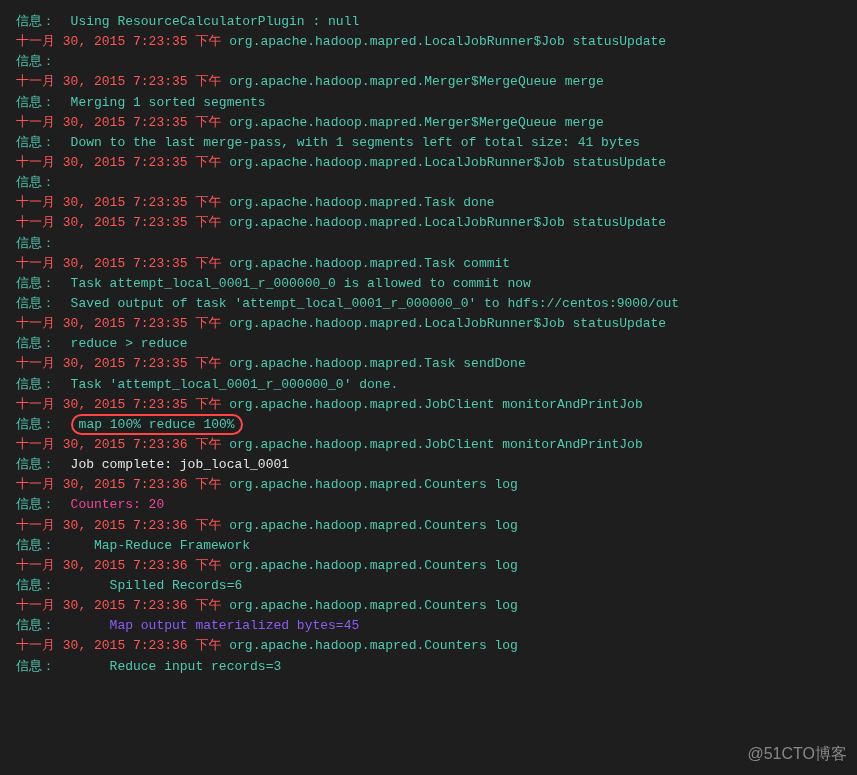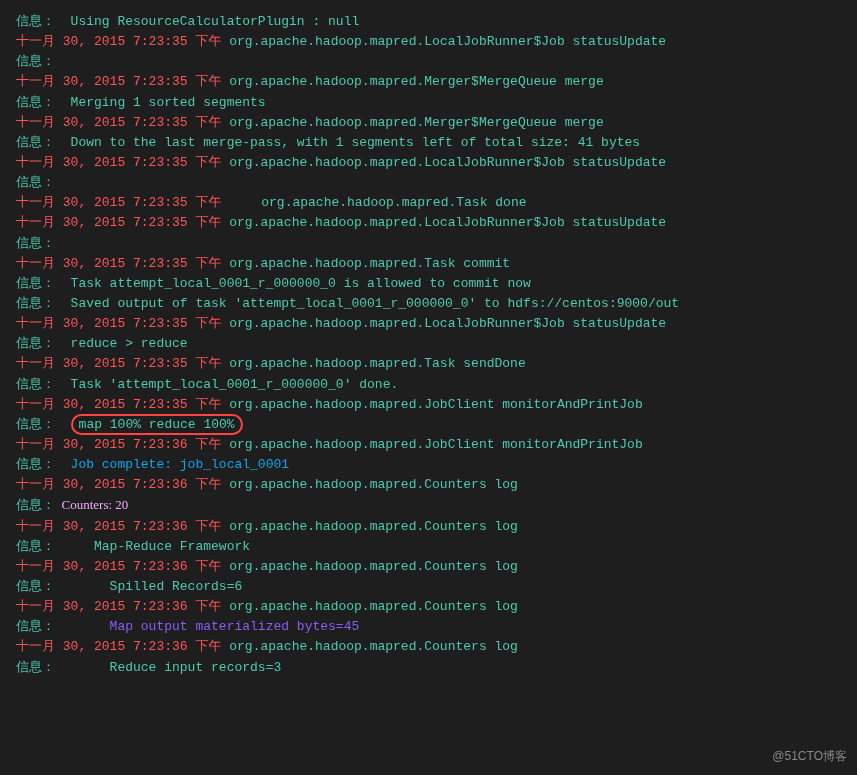--- a/index.html
+++ b/index.html
@@ -37,53 +37,53 @@
       border: 2px solid #ff4444;
       border-radius: 20px;
       padding: 1px 6px;
       color: #4ec9b0;
     }
     .watermark {
       position: fixed;
       bottom: 10px;
       right: 10px;
       color: #888;
-      font-size: 12px;
+      font-size: 16px;
       font-family: Arial, sans-serif;
     }
   </style>
 </head>
 <body>
 
 <div class="log-container">
 <span class="log-line"><span class="info-label">信息：</span><span style="color: rgb(78, 201, 176);">  Using ResourceCalculatorPlugin : null</span></span>
     <span class="log-line"><span class="timestamp-red">十一月 30, 2015 7:23:35 下午 </span><span style="color: rgb(78, 201, 176);">org.apache.hadoop.mapred.LocalJobRunner$Job statusUpdate</span></span>
     <span class="log-line"><span class="info-label">信息：</span><span style="color: rgb(78, 201, 176);"></span></span>
     <span class="log-line"><span class="timestamp-red">十一月 30, 2015 7:23:35 下午 </span><span style="color: rgb(78, 201, 176);">org.apache.hadoop.mapred.Merger$MergeQueue merge</span></span>
     <span class="log-line"><span class="info-label">信息：</span><span style="color: rgb(78, 201, 176);">  Merging 1 sorted segments</span></span>
     <span class="log-line"><span class="timestamp-red">十一月 30, 2015 7:23:35 下午 </span><span style="color: rgb(78, 201, 176);">org.apache.hadoop.mapred.Merger$MergeQueue merge</span></span>
     <span class="log-line"><span class="info-label">信息：</span><span style="color: rgb(78, 201, 176);">  Down to the last merge-pass, with 1 segments left of total size: 41 bytes</span></span>
     <span class="log-line"><span class="timestamp-red">十一月 30, 2015 7:23:35 下午 </span><span style="color: rgb(78, 201, 176);">org.apache.hadoop.mapred.LocalJobRunner$Job statusUpdate</span></span>
     <span class="log-line"><span class="info-label">信息：</span><span style="color: rgb(78, 201, 176);"></span></span>
-    <span class="log-line"><span class="timestamp-red">十一月 30, 2015 7:23:35 下午 </span><span style="color: rgb(78, 201, 176); margin-left: 32px;">org.apache.hadoop.mapred.Task done</span></span>
+    <span class="log-line"><span class="timestamp-red">十一月 30, 2015 7:23:35 下午 </span><span style="color: rgb(78, 201, 176);">org.apache.hadoop.mapred.Task done</span></span>
     <span class="log-line"><span class="timestamp-red">十一月 30, 2015 7:23:35 下午 </span><span style="color: rgb(78, 201, 176);">org.apache.hadoop.mapred.LocalJobRunner$Job statusUpdate</span></span>
     <span class="log-line"><span class="info-label">信息：</span><span style="color: rgb(78, 201, 176);"></span></span>
     <span class="log-line"><span class="timestamp-red">十一月 30, 2015 7:23:35 下午 </span><span style="color: rgb(78, 201, 176);">org.apache.hadoop.mapred.Task commit</span></span>
     <span class="log-line"><span class="info-label">信息：</span><span style="color: rgb(78, 201, 176);">  Task attempt_local_0001_r_000000_0 is allowed to commit now</span></span>
     <span class="log-line"><span class="info-label">信息：</span><span style="color: rgb(78, 201, 176);">  Saved output of task 'attempt_local_0001_r_000000_0' to hdfs://centos:9000/out</span></span>
     <span class="log-line"><span class="timestamp-red">十一月 30, 2015 7:23:35 下午 </span><span style="color: rgb(78, 201, 176);">org.apache.hadoop.mapred.LocalJobRunner$Job statusUpdate</span></span>
     <span class="log-line"><span class="info-label">信息：</span><span style="color: rgb(78, 201, 176);">  reduce &gt; reduce</span></span>
     <span class="log-line"><span class="timestamp-red">十一月 30, 2015 7:23:35 下午 </span><span style="color: rgb(78, 201, 176);">org.apache.hadoop.mapred.Task sendDone</span></span>
     <span class="log-line"><span class="info-label">信息：</span><span style="color: rgb(78, 201, 176);">  Task 'attempt_local_0001_r_000000_0' done.</span></span>
     <span class="log-line"><span class="timestamp-red">十一月 30, 2015 7:23:35 下午 </span><span style="color: rgb(78, 201, 176);">org.apache.hadoop.mapred.JobClient monitorAndPrintJob</span></span>
     <span class="log-line"><span class="info-label">信息：  </span><span class="highlight-circle">map 100% reduce 100%</span></span>
     <span class="log-line"><span class="timestamp-red">十一月 30, 2015 7:23:36 下午 </span><span style="color: rgb(78, 201, 176);">org.apache.hadoop.mapred.JobClient monitorAndPrintJob</span></span>
-    <span class="log-line"><span class="info-label">信息：</span><span style="color: #0ea5e9;">  Job complete: job_local_0001</span></span>
+    <span class="log-line"><span class="info-label">信息：</span><span style="color: #e5e5e5;">  Job complete: job_local_0001</span></span>
     <span class="log-line"><span class="timestamp-red">十一月 30, 2015 7:23:36 下午 </span><span style="color: rgb(78, 201, 176);">org.apache.hadoop.mapred.Counters log</span></span>
-    <span class="log-line"><span class="info-label">信息：</span><span style="color: #f0abfc; font-family: Liberation Serif, serif;">  Counters: 20</span></span>
+    <span class="log-line"><span class="info-label">信息：</span><span style="color: #ec4899;">  Counters: 20</span></span>
     <span class="log-line"><span class="timestamp-red">十一月 30, 2015 7:23:36 下午 </span><span style="color: rgb(78, 201, 176);">org.apache.hadoop.mapred.Counters log</span></span>
     <span class="log-line"><span class="info-label">信息：</span><span style="color: rgb(78, 201, 176);">     Map-Reduce Framework</span></span>
     <span class="log-line"><span class="timestamp-red">十一月 30, 2015 7:23:36 下午 </span><span style="color: rgb(78, 201, 176);">org.apache.hadoop.mapred.Counters log</span></span>
     <span class="log-line"><span class="info-label">信息：</span><span style="color: rgb(78, 201, 176);">       Spilled Records=6</span></span>
     <span class="log-line"><span class="timestamp-red">十一月 30, 2015 7:23:36 下午 </span><span style="color: rgb(78, 201, 176);">org.apache.hadoop.mapred.Counters log</span></span>
     <span class="log-line"><span class="info-label">信息：</span><span style="color: #8b5cf6; margin-top: 20px;">       Map output materialized bytes=45</span></span>
     <span class="log-line"><span class="timestamp-red">十一月 30, 2015 7:23:36 下午 </span><span style="color: rgb(78, 201, 176);">org.apache.hadoop.mapred.Counters log</span></span>
     <span class="log-line"><span class="info-label">信息：</span><span style="color: rgb(78, 201, 176);">       Reduce input records=3</span></span>
   </div>
 

